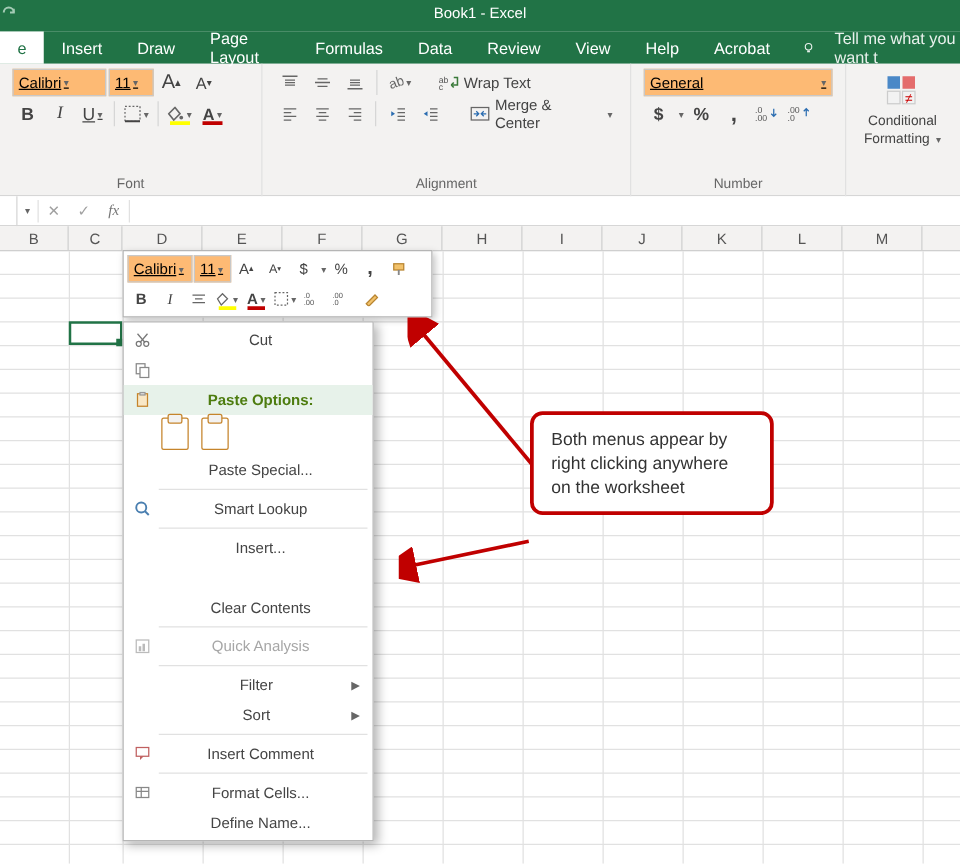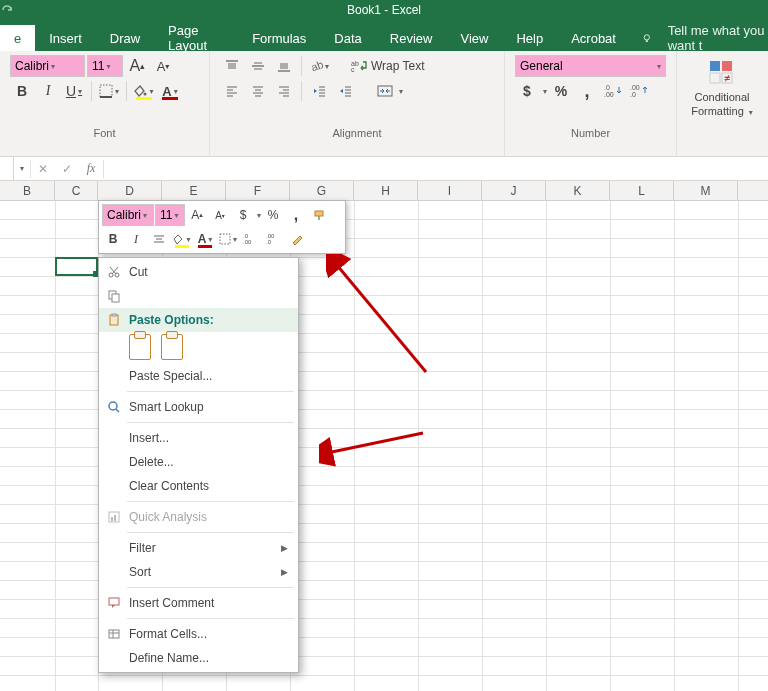--- a/index.html
+++ b/index.html
@@ -10,23 +10,23 @@
     
     .ribbontabs{height:26px;background:#217346;display:flex;padding-left:0;color:#fff;font-size:13px;align-items:center;}
     .rtab{padding:0 14px;height:26px;display:flex;align-items:center;cursor:pointer;}
     .rtab.active{background:#fff;color:#217346;}
     .tellme{display:flex;align-items:center;margin-left:12px;gap:16px;opacity:.9}
     .bulb{width:13px;height:13px;}
     
     .ribbon{height:106px;background:#f3f2f1;border-bottom:1px solid #d6d6d6;display:flex;padding-left:0;}
     .rgroup{border-right:1px solid #e1e1e1;padding:4px 10px 2px;display:flex;flex-direction:column;justify-content:space-between;height:106px;}
     .rgroup-body{flex:1;display:flex;flex-direction:column;gap:3px;}
-    .rgroup-label{font-size:11px;color:#666;text-align:center;padding-bottom:16px;padding-top:2px}
+    .rgroup-label{font-size:11px;color:#666;text-align:center;padding-bottom:2px;padding-top:2px}
     .row{display:flex;align-items:center;gap:2px;}
-    .ctl{height:22px;background:#f9a8d4;border:1px solid #c8c8c8;display:flex;align-items:center;font-size:12px;padding:0 4px;}
+    .ctl{height:22px;background:#fdba74;border:1px solid #c8c8c8;display:flex;align-items:center;font-size:12px;padding:0 4px;text-decoration:underline;}
     .fontsel{width:75px;}
     .sizesel{width:36px;}
     .btn{width:24px;height:22px;display:flex;align-items:center;justify-content:center;color:#444;font-size:14px;}
     .btn.small{width:20px;font-size:12px}
     .sep{width:1px;height:20px;background:#d6d6d6;margin:0 3px;}
     .chev{font-size:8px;color:#666;padding-left:2px;}
     .underline-color{position:relative;}
     .color-bar{position:absolute;bottom:2px;left:4px;right:4px;height:3px;}
     .bigbtn{display:flex;flex-direction:column;align-items:center;font-size:11px;color:#444;gap:2px;padding:2px 4px;}
     .bigbtn .iconlg{width:32px;height:32px;}
@@ -45,27 +45,27 @@
     .gl-h{position:absolute;left:0;right:0;height:1px;background:#e1e1e1;}
     .selcell{position:absolute;border:2px solid #217346;background:#fff;}
     .selcell .handle{position:absolute;right:-3px;bottom:-3px;width:6px;height:6px;background:#217346;}
     
     .minitool{position:absolute;background:#fff;border:1px solid #b5b5b5;box-shadow:2px 2px 6px rgba(0,0,0,.25);padding:3px;font-size:12px;}
     .minitool .row{gap:1px;}
     .minitool .ctl{height:22px;}
     .minitool .btn{width:22px;height:22px;}
     
     .ctxmenu{position:absolute;background:#fff;border:1px solid #b5b5b5;box-shadow:3px 3px 8px rgba(0,0,0,.3);font-size:12px;padding:2px 0;width:201px;}
-    .ctxitem{display:flex;align-items:center;height:24px;padding:0 10px 0 4px;color:#444;}
+    .ctxitem{display:flex;align-items:center;height:24px;padding:0 10px 0 4px;color:#444;text-align:center;}
     .ctxitem.disabled{color:#a6a6a6;}
     .ctxitem.hover{background:#e7f2ea;}
     .ctxitem .mi-icon{width:22px;height:18px;display:flex;align-items:center;justify-content:center;margin-right:4px;}
     .ctxitem .mi-label{flex:1;}
     .ctxitem .submenu-arrow{font-size:9px;color:#666;}
-    .ctxitem.bold .mi-label{font-weight:600;color:#0f766e}
+    .ctxitem.bold .mi-label{font-weight:600;color:#4d7c0f}
     .ctxsep{height:1px;background:#e1e1e1;margin:3px 4px 3px 28px;}
     .paste-icons{display:flex;padding:2px 0 4px 30px;gap:10px}
     .clip-icon{width:22px;height:26px;border:1.5px solid #c5842b;border-radius:2px;position:relative;background:#fff;}
     .clip-icon:before{content:"";position:absolute;top:-4px;left:4px;right:4px;height:6px;border:1.5px solid #c5842b;border-radius:2px;background:#f3f2f1;}
     
     .callout{position:absolute;border:3px solid #c00000;border-radius:10px;background:#fff;padding:10px 14px;font-size:14px;color:#333;width:195px;line-height:1.35}
     
     .arrow{position:absolute;pointer-events:none;}
     svg{display:block;}
   </style>
@@ -260,20 +260,21 @@
               <line x1="7" y1="12" x2="13" y2="12" stroke="#666"></line>
             </svg>
           </div>
         <div style="width:12px"></div>
         <div class="btn" style="width:auto;padding:0 4px;gap:4px">
           <svg width="16" height="14">
               <rect x="1" y="2" width="14" height="10" fill="none" stroke="#666"></rect>
               <path d="M3 7 L7 7 M5 5 L7 7 L5 9" stroke="#2a6cb0" fill="none"></path>
               <path d="M13 7 L9 7 M11 5 L9 7 L11 9" stroke="#2a6cb0" fill="none"></path>
             </svg>
+          <span style="font-size:12px">Merge &amp; Center</span>
             <span class="chev">▾</span>
         </div>
       </div>
     </div>
     <div class="rgroup-label">Alignment</div>
   </div>
 
   <div class="rgroup" style="width:172px">
     <div class="rgroup-body">
       <div class="row">
@@ -535,21 +536,20 @@
         </span>
         <span class="mi-label">Smart Lookup</span>
       </div>
     <div class="ctxsep"></div>
     <div class="ctxitem">
         <span class="mi-icon"></span>
         <span class="mi-label">Insert...</span>
       </div>
     <div class="ctxitem">
         <span class="mi-icon"></span>
-        <span class="mi-label">Delete...</span>
       </div>
     <div class="ctxitem">
         <span class="mi-icon"></span>
         <span class="mi-label">Clear Contents</span>
       </div>
     <div class="ctxsep"></div>
     <div class="ctxitem disabled">
         <span class="mi-icon">
           <svg width="14" height="14">
             <rect x="2" y="2" width="10" height="10" fill="none" stroke="#bbb"></rect>
@@ -608,13 +608,16 @@
   </svg>
   <svg class="arrow" style="left:319px;top:250px" width="110" height="40">
     <defs>
         <marker id="ah2" markerWidth="12" markerHeight="10" refX="2" refY="5" orient="auto">
           <path d="M0 0 L12 5 L0 10 Z" fill="#c00000"></path>
         </marker>
       </defs>
     <line x1="104" y1="2" x2="8" y2="22" stroke="#c00000" stroke-width="3" marker-end="url(#ah2)"></line>
   </svg>
 
+  <div class="callout" style="left:424px;top:148px">
+    <span>Both menus appear by right clicking anywhere on the worksheet</span>
+  </div>
 </div>
 
 </body></html>

